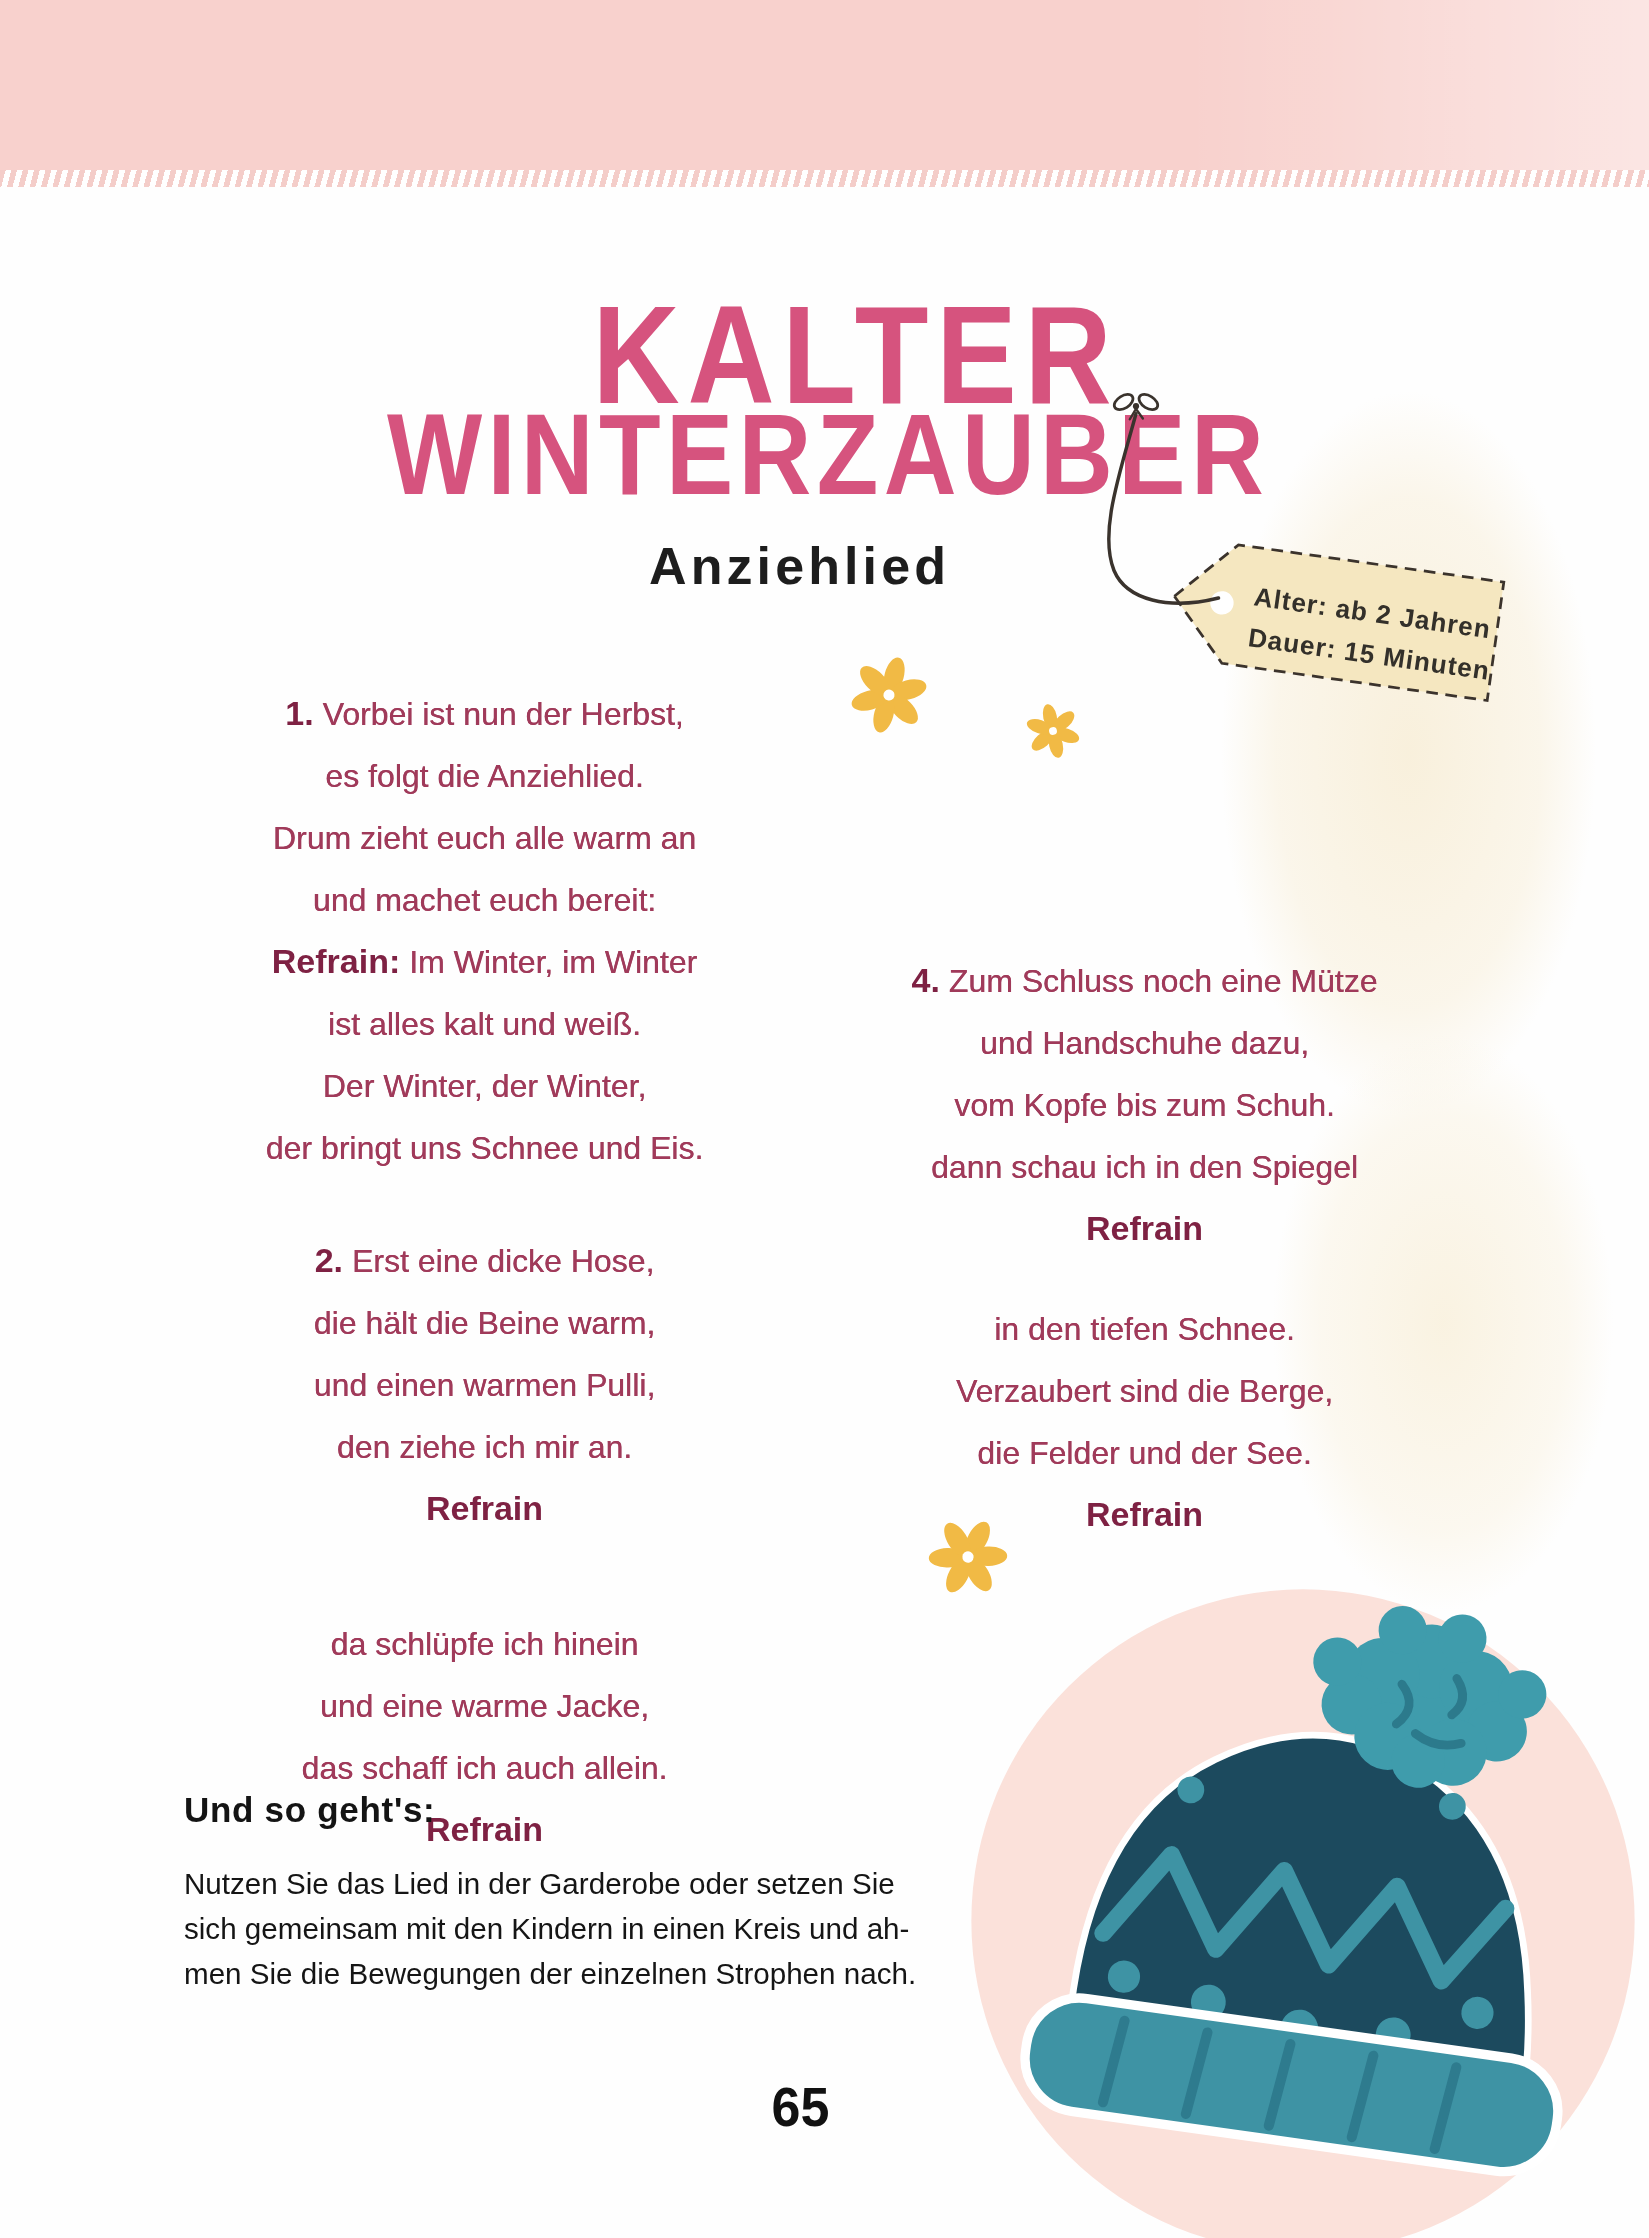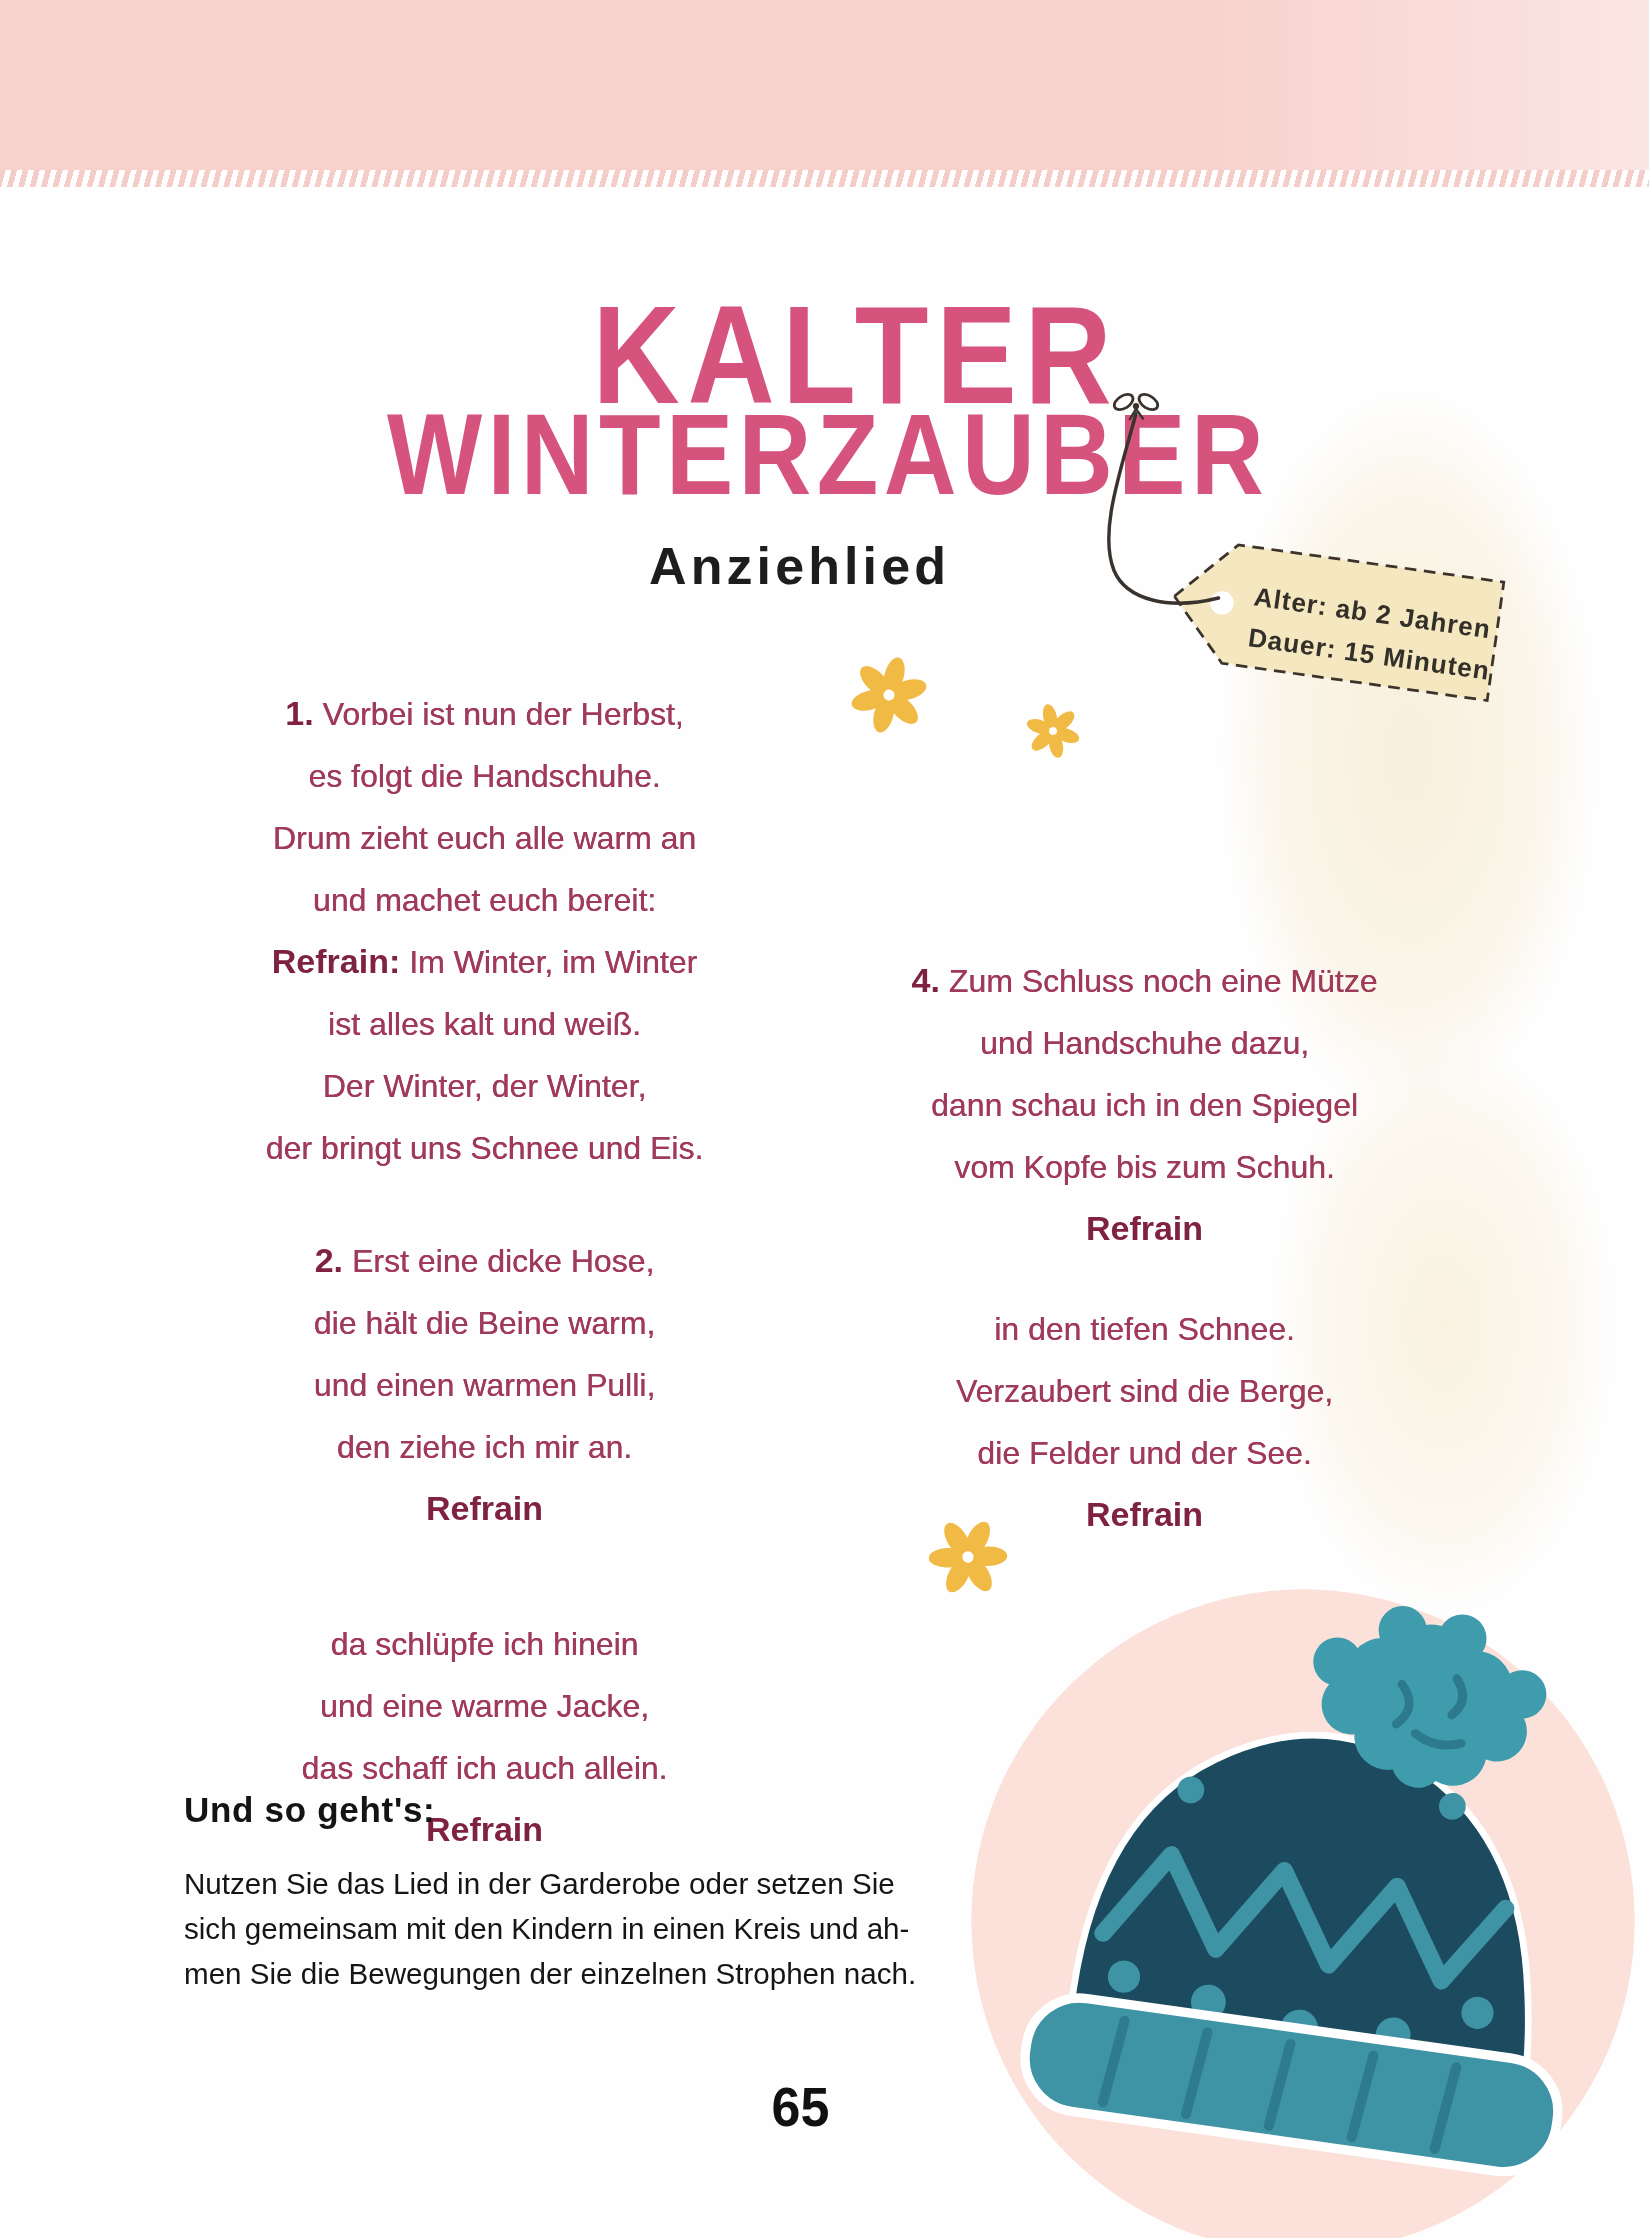--- a/index.html
+++ b/index.html
@@ -107,21 +107,21 @@
   <svg class="abs" style="left:1015px;top:693px;" width="76" height="76" viewBox="-55 -55 110 110">
     <use href="#flower" transform="rotate(-12) scale(0.76)"></use>
   </svg>
   <svg class="abs" style="left:920px;top:1509px;" width="96" height="96" viewBox="-70 -70 140 140">
     <use href="#flower" transform="rotate(28) scale(1.1)"></use>
   </svg>
 
   <div class="col col-left">
     <div class="verse v1">
       <div class="vline"><b>1.</b><span> Vorbei ist nun der Herbst,</span></div>
-      <div class="vline"><b></b><span>es folgt die Handschuhe.</span></div>
+      <div class="vline"><b></b><span>es folgt die Anziehlied.</span></div>
       <div class="vline"><b></b><span>Drum zieht euch alle warm an</span></div>
       <div class="vline"><b></b><span>und machet euch bereit:</span></div>
       <div class="vline"><b>Refrain:</b><span> Im Winter, im Winter</span></div>
       <div class="vline"><b></b><span>ist alles kalt und weiß.</span></div>
       <div class="vline"><b></b><span>Der Winter, der Winter,</span></div>
       <div class="vline"><b></b><span>der bringt uns Schnee und Eis.</span></div>
     </div>
     <div class="verse v2">
       <div class="vline"><b>2.</b><span> Erst eine dicke Hose,</span></div>
       <div class="vline"><b></b><span>die hält die Beine warm,</span></div>
@@ -134,22 +134,22 @@
       <div class="vline"><b></b><span>und eine warme Jacke,</span></div>
       <div class="vline"><b></b><span>das schaff ich auch allein.</span></div>
       <div class="vline"><b>Refrain</b><span></span></div>
     </div>
   </div>
 
   <div class="col col-right">
     <div class="verse v4">
       <div class="vline"><b>4.</b><span> Zum Schluss noch eine Mütze</span></div>
       <div class="vline"><b></b><span>und Handschuhe dazu,</span></div>
+      <div class="vline"><b></b><span>vom Kopfe bis zum Schuh.</span></div>
       <div class="vline"><b></b><span>dann schau ich in den Spiegel</span></div>
-      <div class="vline"><b></b><span>vom Kopfe bis zum Schuh.</span></div>
       <div class="vline"><b>Refrain</b><span></span></div>
     </div>
     <div class="verse v5">
       <div class="vline"><b></b><span>in den tiefen Schnee.</span></div>
       <div class="vline"><b></b><span>Verzaubert sind die Berge,</span></div>
       <div class="vline"><b></b><span>die Felder und der See.</span></div>
       <div class="vline"><b>Refrain</b><span></span></div>
     </div>
   </div>
 

